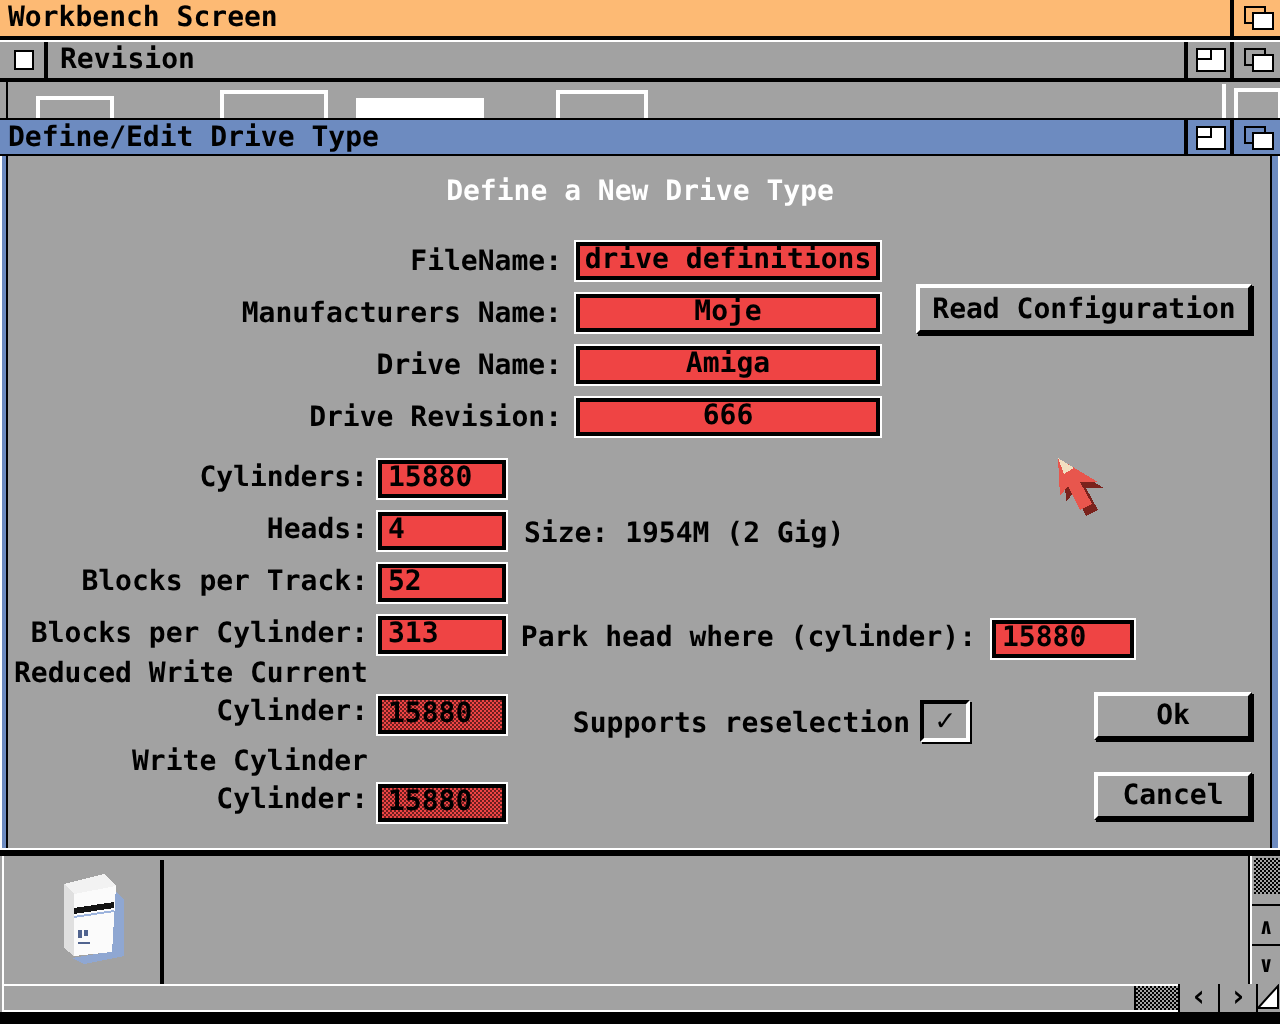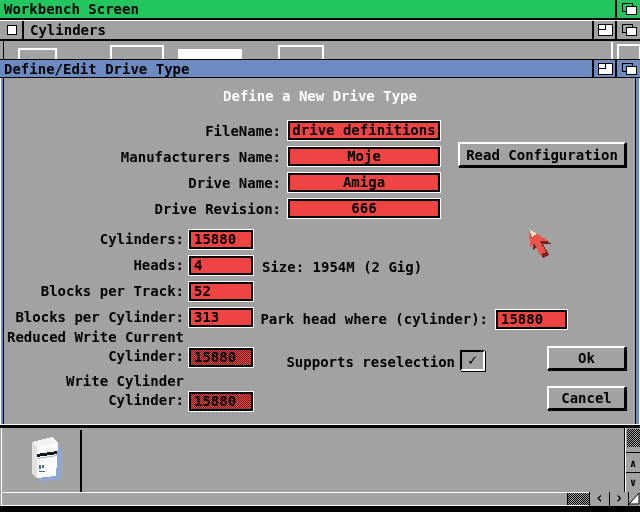--- a/index.html
+++ b/index.html
@@ -2,21 +2,21 @@
 <html><head>
 <meta charset="utf-8">
 <style>
   html,body{margin:0;padding:0;background:#555;}
   #page{position:relative;width:640px;height:512px;background:#a2a2a2;overflow:hidden;
         font-family:"DejaVu Sans Mono",monospace;font-weight:bold;font-size:14px;color:#000;
         -webkit-font-smoothing:none;}
   .abs{position:absolute;}
 
   
-  #screen-bar{left:0;top:0;width:640px;height:18px;background:#22c55e;border-bottom:2px solid #000;}
+  #screen-bar{left:0;top:0;width:640px;height:18px;background:#fdba74;border-bottom:2px solid #000;}
   #screen-title{left:4px;top:1px;height:17px;line-height:17px;}
   .bar-sep{width:2px;background:#000;top:0;bottom:0;}
   #wb-bar{left:0;top:20px;width:640px;height:18px;background:#a2a2a2;border-top:1px solid #fff;border-bottom:2px solid #000;}
   #wb-title{left:30px;top:1px;height:17px;line-height:17px;}
   .gadget{top:0;bottom:0;width:22px;display:flex;align-items:center;justify-content:center;}
   .close-box{left:2px;width:20px;border-right:2px solid #000;}
   .close-sq{width:8px;height:8px;border:1px solid #000;background:#fff;}
   .zoom-icon{width:13px;height:10px;border:1px solid #000;background:#fff;position:relative;}
   .zoom-icon:before{content:"";position:absolute;left:-1px;top:-1px;width:6px;height:4px;border:1px solid #000;background:#fff;}
   .depth-icon{width:15px;height:12px;position:relative;}
@@ -66,21 +66,21 @@
     <div class="abs bar-sep" style="left:615px"></div>
     <div class="abs gadget" style="left:618px">
       <div class="depth-icon"></div>
     </div>
   </div>
 
   <div class="abs" id="wb-bar">
     <div class="abs gadget close-box">
       <div class="close-sq"></div>
     </div>
-    <div class="abs" id="wb-title">Cylinders</div>
+    <div class="abs" id="wb-title">Revision</div>
     <div class="abs bar-sep" style="left:592px"></div>
     <div class="abs gadget" style="left:594px">
       <div class="zoom-icon"></div>
     </div>
     <div class="abs bar-sep" style="left:615px"></div>
     <div class="abs gadget" style="left:618px">
       <div class="depth-icon"></div>
     </div>
   </div>
 

